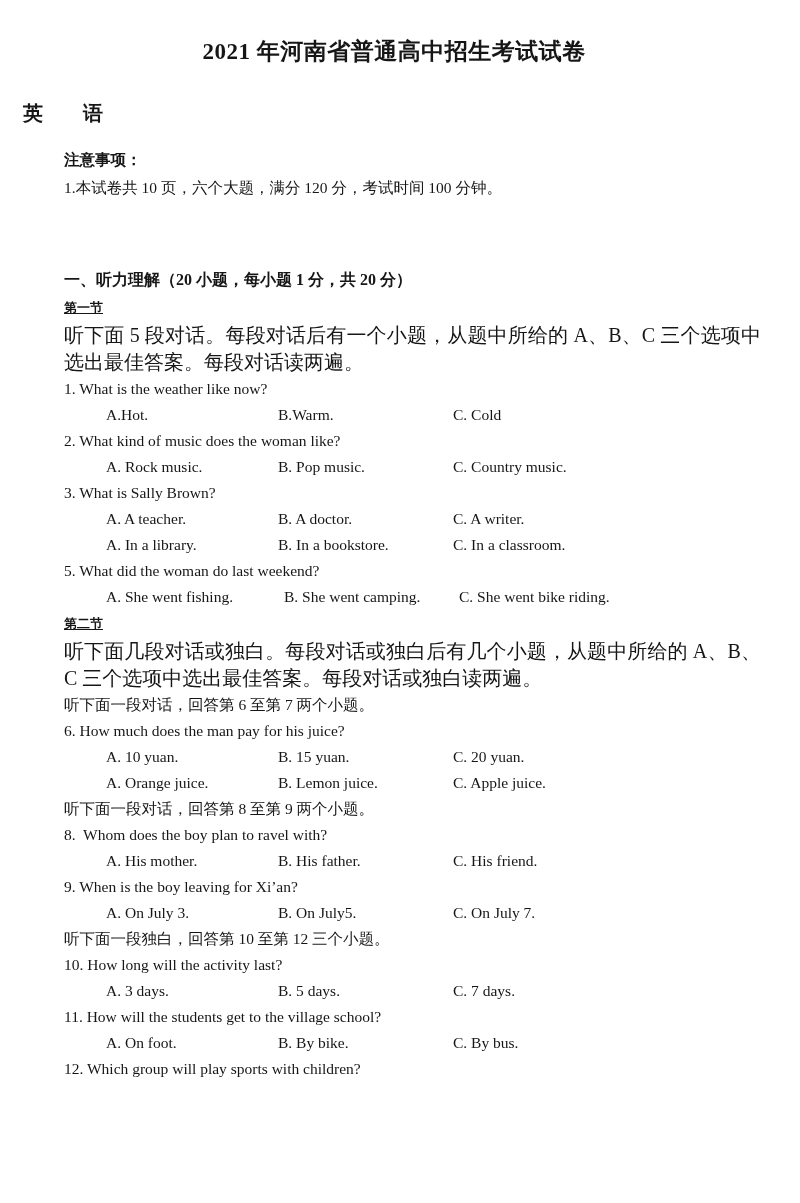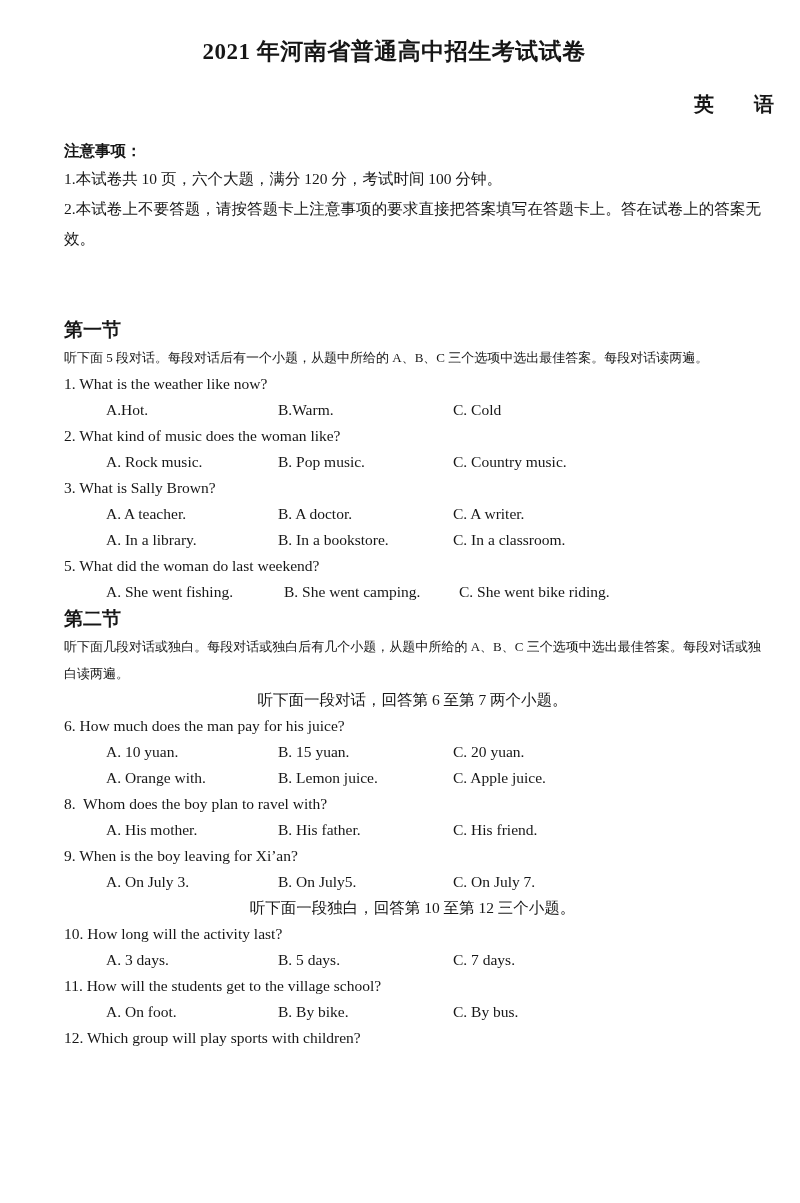--- a/index.html
+++ b/index.html
@@ -29,24 +29,24 @@
   .doc-title {
     text-align: center;
     font-size: 23px;
     font-weight: bold;
     letter-spacing: 0.5px;
     margin: 0;
     padding-top: 38px;
     line-height: 1.2;
   }
   .doc-subtitle {
-    text-align: right;
+    text-align: left;
     font-size: 20px;
     font-weight: bold;
-    margin: 4px;
+    margin: 13px;
     padding-top: 22px;
     line-height: 1.2;
     letter-spacing: 10px;
     text-indent: 10px;
   }
 
   
   .body-block {
     margin: 8px;
     padding: 0 47px 0 56px;
@@ -71,33 +71,33 @@
     height: 62px;
   }
 
   .section-head {
     font-weight: bold;
     font-size: 16px;
     line-height: 29px;
   }
   .part-head {
     font-weight: bold;
-    font-size: 19px;
+    font-size: 13px;
     line-height: 28px;
+    text-decoration: underline;
   }
   .instruction {
-    font-size: 13px;
+    font-size: 20px;
     line-height: 27px;
     text-align: justify;
     text-justify: inter-character;
   }
   .sub-instruction {
     font-size: 15.5px;
     line-height: 26px;
-    text-align: center;
   }
 
   .q-stem {
     font-size: 15.5px;
     line-height: 26px;
     white-space: pre;
   }
   .q-options {
     display: block;
     font-size: 15.5px;
@@ -125,24 +125,24 @@
 
 <div class="page">
 
   <h1 class="doc-title">2021 年河南省普通高中招生考试试卷</h1>
   <h2 class="doc-subtitle">英　语</h2>
 
   <div class="body-block">
 
     <div class="notice-head">注意事项：</div>
     <div class="notice-line">1.本试卷共 10 页，六个大题，满分 120 分，考试时间 100 分钟。</div>
-    <div class="notice-line">2.本试卷上不要答题，请按答题卡上注意事项的要求直接把答案填写在答题卡上。答在试卷上的答案无效。</div>
 
     <div class="gap"></div>
 
+    <div class="section-head">一、听力理解（20 小题，每小题 1 分，共 20 分）</div>
 
     <div class="part-head">第一节</div>
     <div class="instruction">听下面 5 段对话。每段对话后有一个小题，从题中所给的 A、B、C 三个选项中选出最佳答案。每段对话读两遍。</div>
 
     <div class="q-stem">1. What is the weather like now?</div>
     <div class="q-options">
       <span class="opt opt-a">A.Hot.</span>
       <span class="opt opt-b">B.Warm.</span>
       <span class="opt opt-c">C. Cold</span>
     </div>
@@ -180,25 +180,26 @@
     <div class="sub-instruction">听下面一段对话，回答第 6 至第 7 两个小题。</div>
 
     <div class="q-stem">6. How much does the man pay for his juice?</div>
     <div class="q-options">
       <span class="opt opt-a">A. 10 yuan.</span>
       <span class="opt opt-b">B. 15 yuan.</span>
       <span class="opt opt-c">C. 20 yuan.</span>
     </div>
 
     <div class="q-options">
-      <span class="opt opt-a">A. Orange with.</span>
+      <span class="opt opt-a">A. Orange juice.</span>
       <span class="opt opt-b">B. Lemon juice.</span>
       <span class="opt opt-c">C. Apple juice.</span>
     </div>
 
+    <div class="sub-instruction">听下面一段对话，回答第 8 至第 9 两个小题。</div>
 
     <div class="q-stem">8.  Whom does the boy plan to ravel with?</div>
     <div class="q-options">
       <span class="opt opt-a">A. His mother.</span>
       <span class="opt opt-b">B. His father.</span>
       <span class="opt opt-c">C. His friend.</span>
     </div>
 
     <div class="q-stem">9. When is the boy leaving for Xi’an?</div>
     <div class="q-options">

